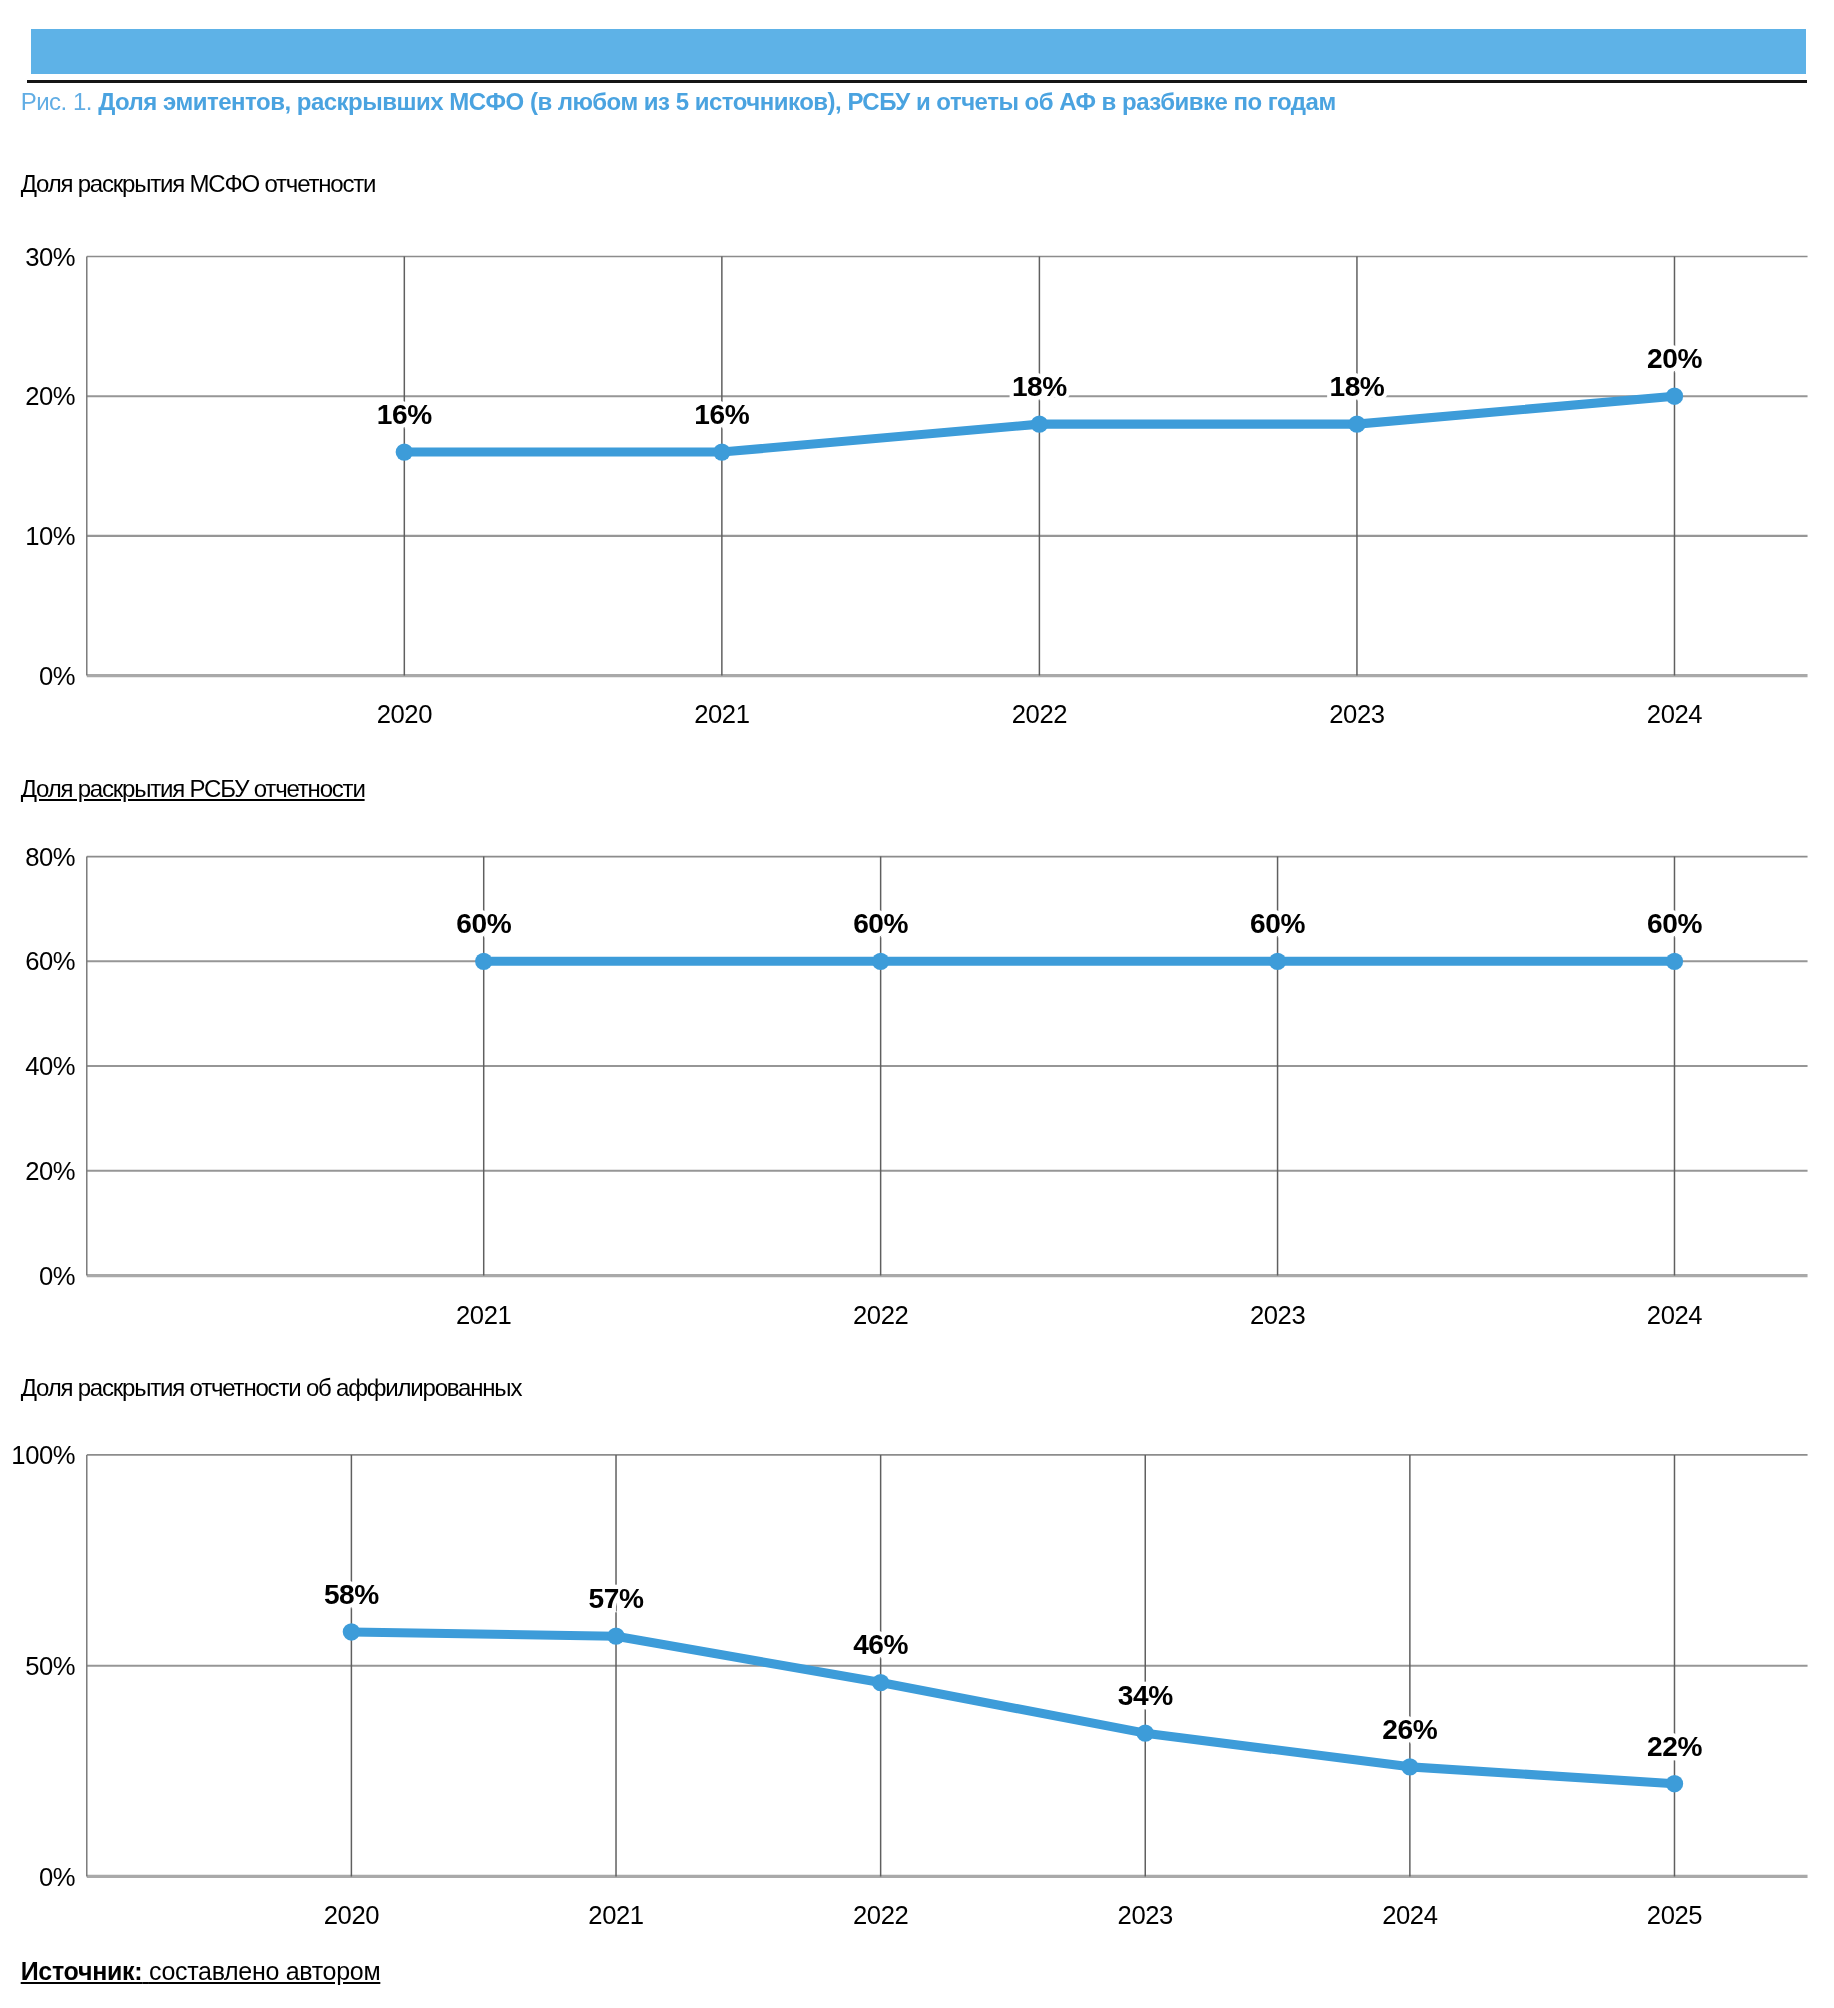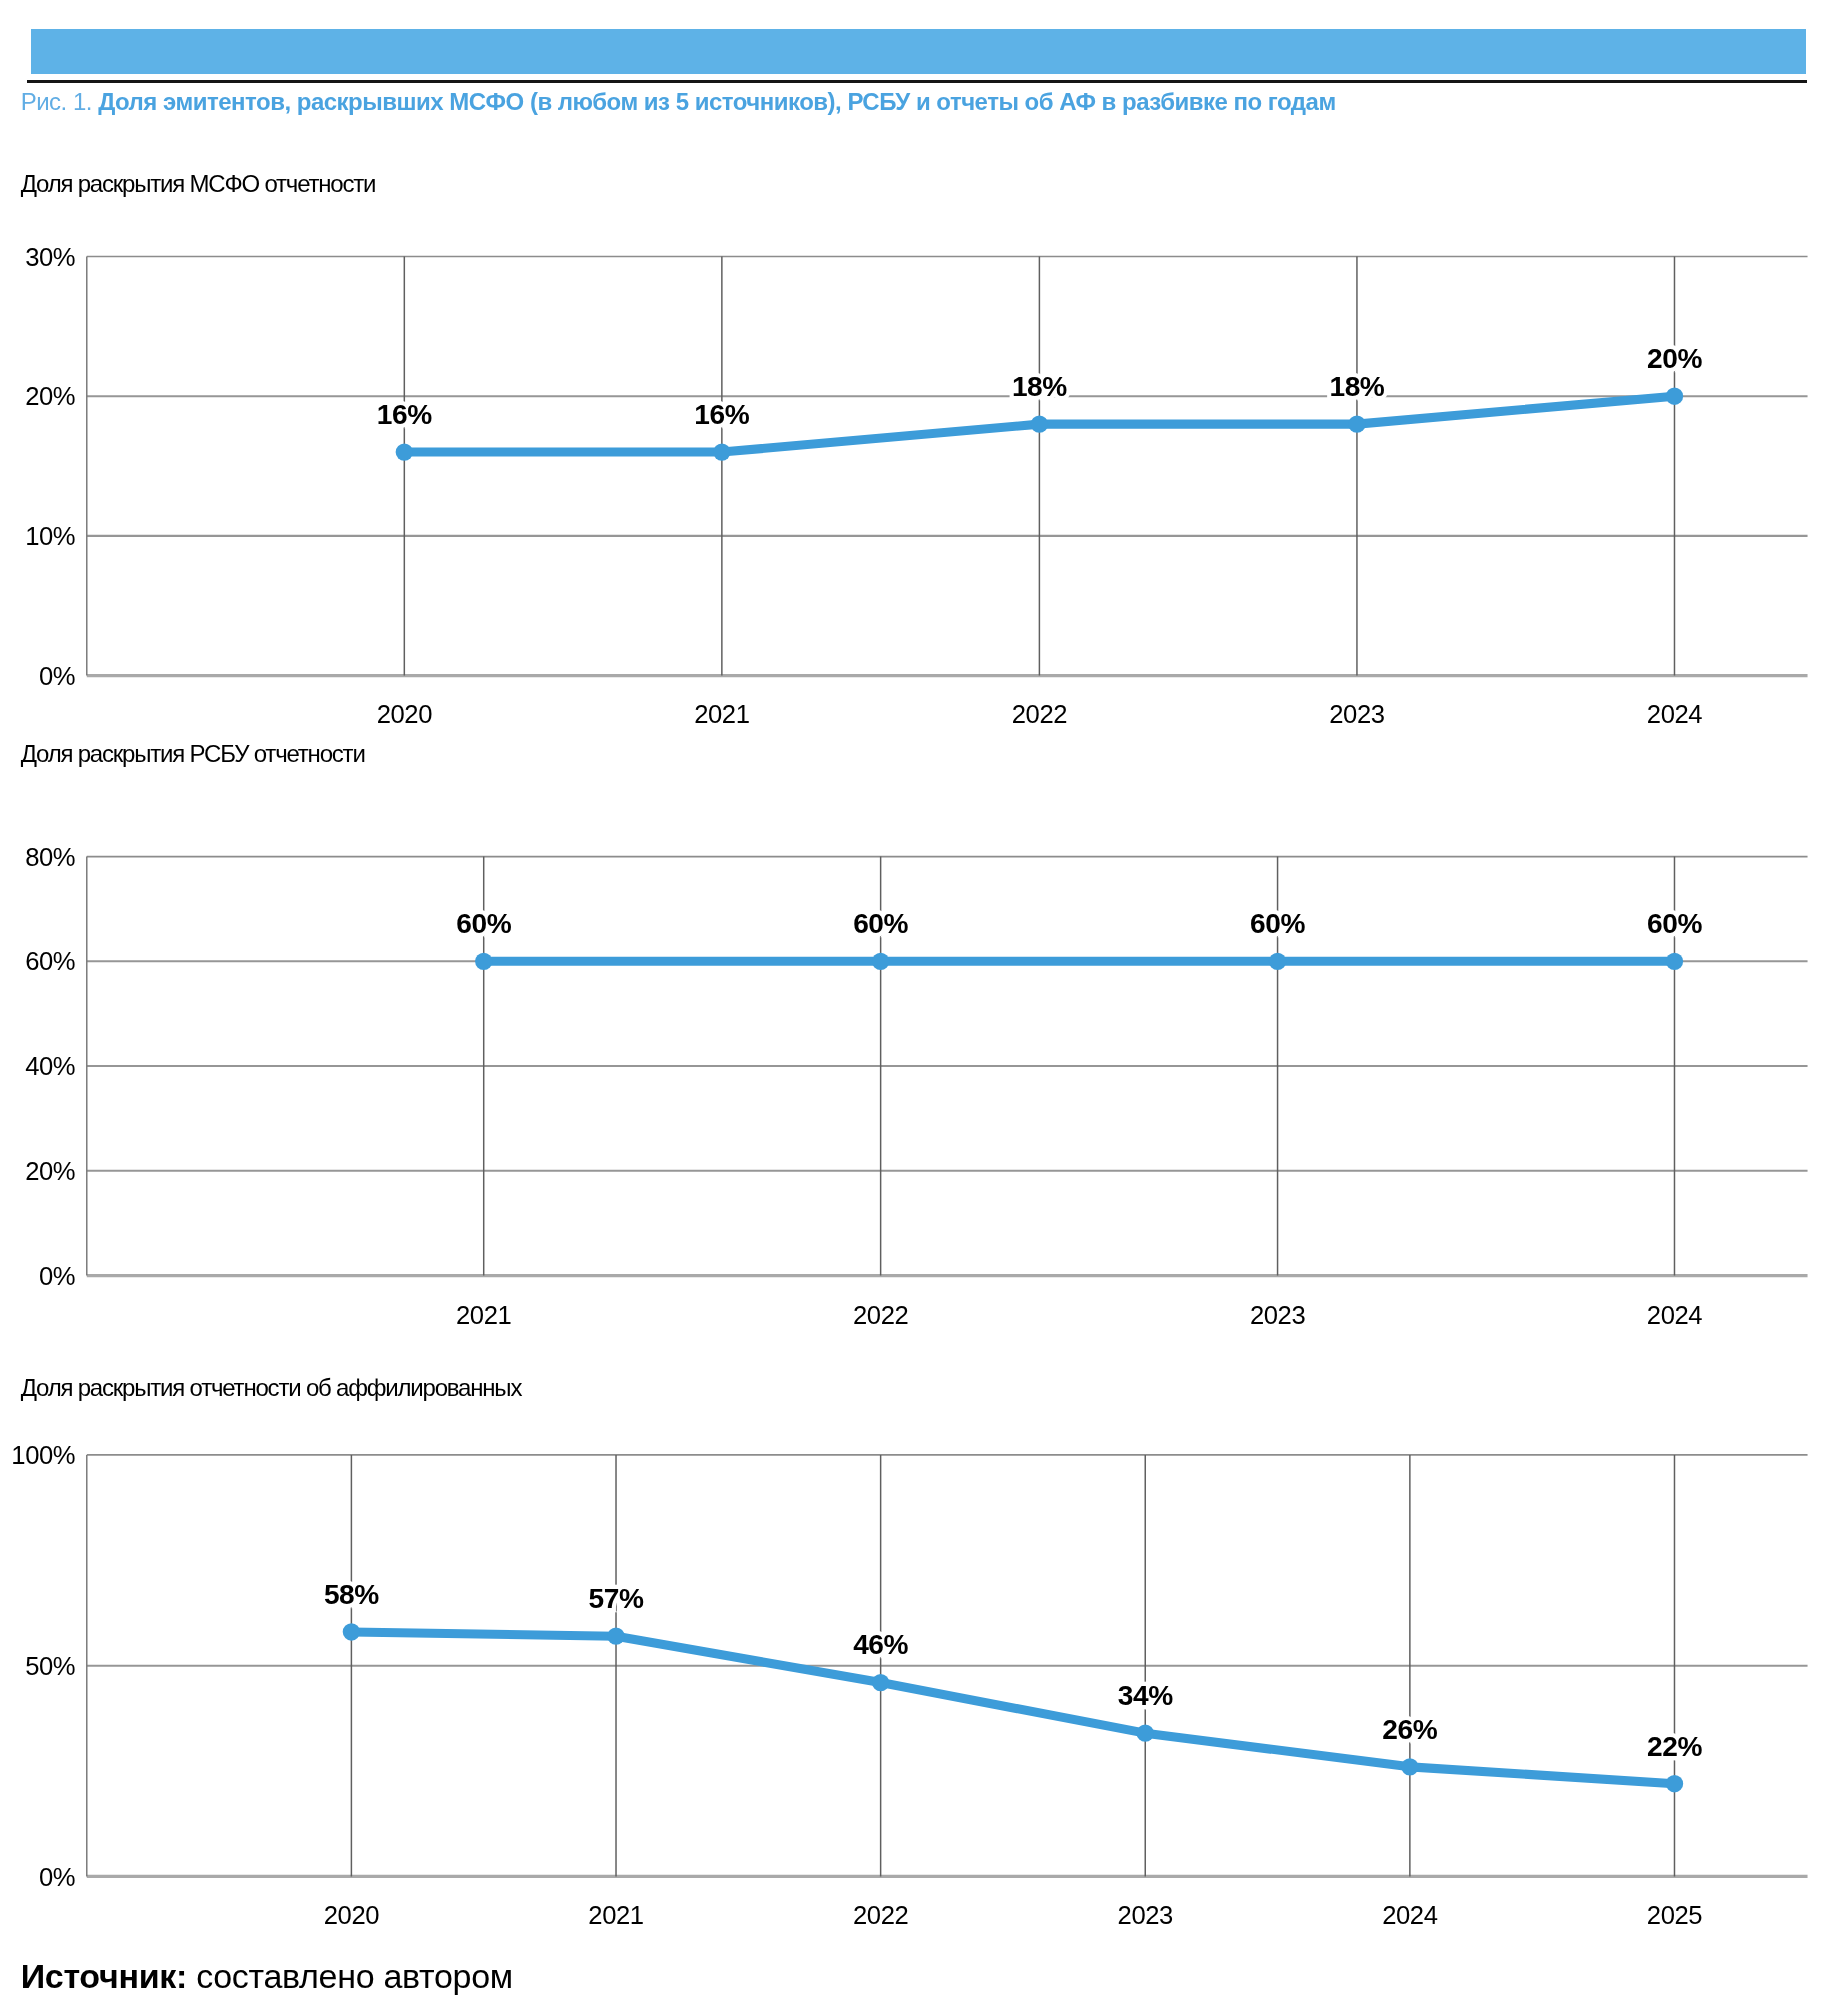--- a/index.html
+++ b/index.html
@@ -6,23 +6,23 @@
   body{width:1834px;height:2009px;position:relative;overflow:hidden;
        font-family:"Liberation Sans",sans-serif;color:#000;}
   .abs{position:absolute;}
   #topbar{left:31px;top:29px;width:1775px;height:45px;}
   #toprule{left:27px;top:80px;width:1780px;height:2.5px;background:#151515;}
   #caption{left:20.7px;top:88px;font-size:24px;letter-spacing:-0.5px;white-space:nowrap;}
   #caption .prefix{font-weight:400;}
   #caption .main{font-weight:700;}
   .chart-title{left:20.7px;font-size:24px;letter-spacing:-1.2px;font-weight:400;white-space:nowrap;}
   #chart-title-1{top:170px;}
-  #chart-title-2{top:740px;}
+  #chart-title-2{top:775px;text-decoration:underline;}
   #chart-title-3{top:1374px;text-align:right;}
-  #footer{left:20.7px;top:1957px;font-size:34px;letter-spacing:-0.3px;white-space:nowrap;}
+  #footer{left:20.7px;top:1957px;font-size:25px;letter-spacing:-0.3px;white-space:nowrap;text-decoration:underline;}
   #footer .lbl{font-weight:700;}
   svg text{font-family:"Liberation Sans",sans-serif;}
 </style>
 </head>
 <body>
 
 <div class="abs" id="topbar" style="background: rgb(94, 178, 231);"></div>
 <div class="abs" id="toprule" style="background: rgb(21, 21, 21);"></div>
 
 <div class="abs" id="caption"><span class="prefix" style="color: rgb(97, 173, 228);">Рис. 1.</span><span> </span><span class="main" style="color: rgb(74, 163, 224);">Доля эмитентов, раскрывших МСФО (в любом из 5 источников), РСБУ и отчеты об АФ в разбивке по годам</span></div>

